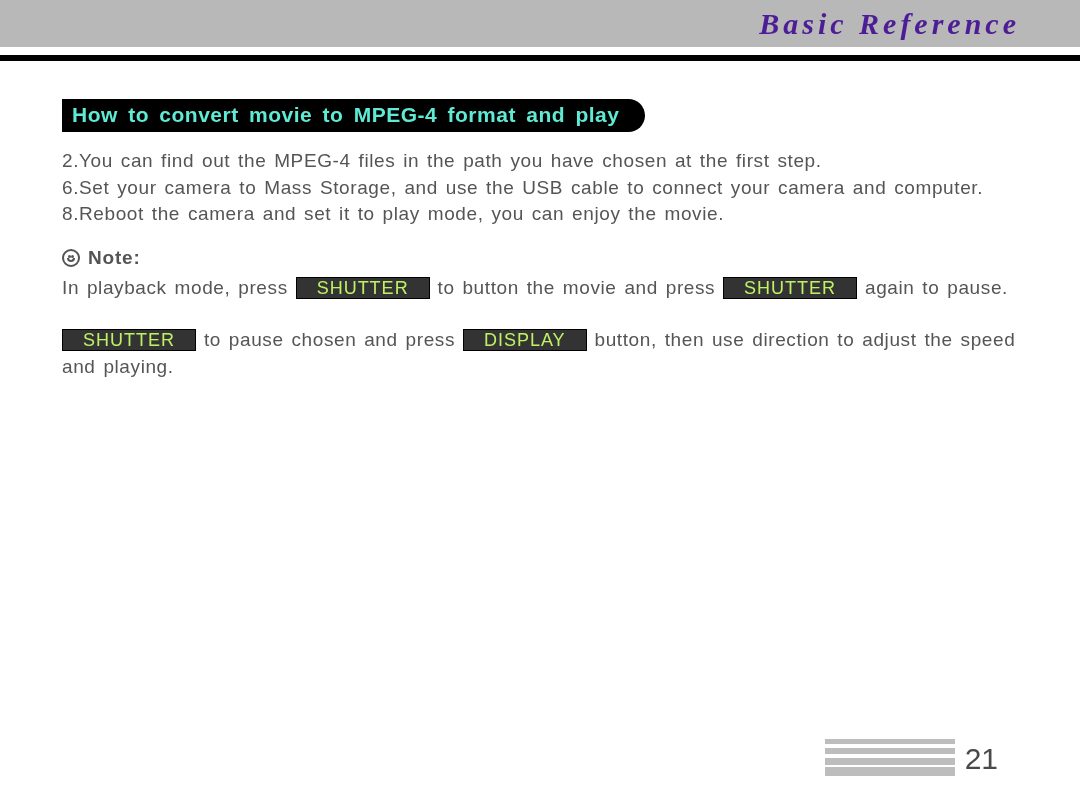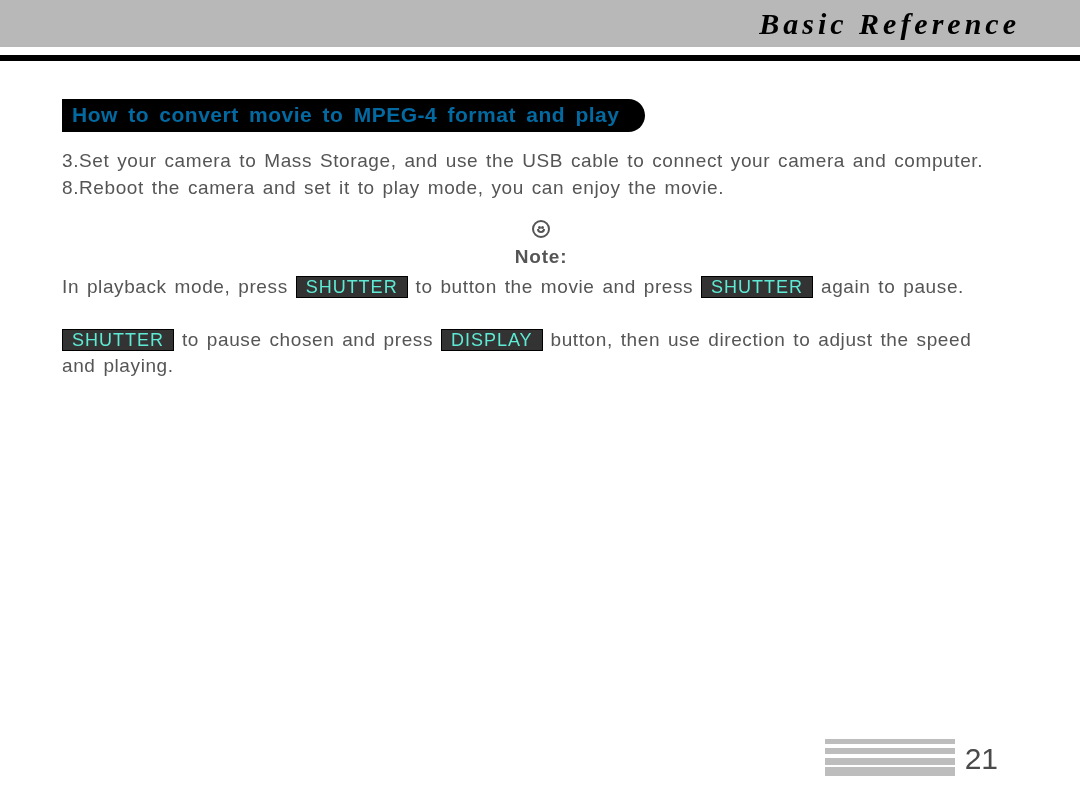--- a/index.html
+++ b/index.html
@@ -4,50 +4,50 @@
   <style>
     * { margin: 0; padding: 0; box-sizing: border-box; }
     html, body { width: 1080px; height: 798px; background: #ffffff; font-family: Arial, Helvetica, sans-serif; }
     .page { width: 1080px; height: 798px; position: relative; background: #ffffff; }
     .header-bar {
       width: 100%; height: 47px; background: #b8b8b8;
       display: flex; align-items: center; justify-content: flex-end;
       padding-right: 60px;
     }
     .header-title {
-      font-style: italic; font-weight: bold; color: #000000;
+      font-style: italic; font-weight: bold; color: #4c1d95;
       font-size: 30px; letter-spacing: 4px;
       font-family: "Times New Roman", Times, serif;
     }
     .black-rule { width: 100%; height: 6px; background: #000; margin-top: 8px; }
     .content { padding: 38px 60px 0 62px; }
     .section-heading {
       display: inline-flex; align-items: center;
-      background: #000; color: #0369a1; font-weight: bold;
+      background: #000; color: #5eead4; font-weight: bold;
       font-size: 21px; letter-spacing: 0.5px;
       padding: 4px 26px 5px 10px;
       border-top-right-radius: 18px; border-bottom-right-radius: 18px;
       word-spacing: 4px;
     }
     .steps { margin-top: 16px; color: #555; font-size: 19px; line-height: 1.35; letter-spacing: 0.6px; word-spacing: 2px; }
     .step { margin-bottom: 1px; }
-    .note-row { margin-top: 20px; display: flex; align-items: center; gap: 8px; flex-direction: column; }
+    .note-row { margin-top: 20px; display: flex; align-items: center; gap: 8px; }
     .note-icon {
       width: 18px; height: 18px; border: 2px solid #555; border-radius: 50%;
       display: inline-flex; align-items: center; justify-content: center; position: relative;
       flex-shrink: 0;
     }
     .note-icon .eye { position:absolute; width:3px; height:3px; background:#555; border-radius:50%; top:4px; }
     .note-icon .eye.l { left:4px; }
     .note-icon .eye.r { right:4px; }
     .note-icon .mouth { position:absolute; width:8px; height:4px; border:2px solid #555; border-top:none; border-radius:0 0 8px 8px; bottom:3px; left:50%; transform:translateX(-50%); }
     .note-label { font-weight: bold; color: #555; font-size: 19px; letter-spacing: 0.8px; }
     .note-text { margin-top: 6px; color: #555; font-size: 19px; line-height: 1.38; letter-spacing: 0.6px; word-spacing: 2px; }
     .kbd {
-      background: #333; color: #5eead4; padding: 0 9px; border: 1px solid #000;
+      background: #333; color: #bef264; padding: 0 20px; border: 1px solid #000;
       font-size: 18px; letter-spacing: 1px;
     }
     .footer {
       position: absolute; bottom: 22px; right: 82px;
       display: flex; align-items: flex-end; gap: 10px;
     }
     .swoosh { width: 130px; height: 42px; position: relative; overflow: hidden; }
     .swoosh .bar {
       position: absolute; left: -20px; width: 160px; background: #bdbdbd;
       transform: skewX(-35deg); border-radius: 2px;
@@ -64,21 +64,22 @@
 <div class="page">
   <div class="header-bar">
     <span class="header-title">Basic Reference</span>
   </div>
   <div class="black-rule"></div>
 
   <div class="content">
     <div class="section-heading">How to convert movie to MPEG-4 format and play</div>
 
     <div class="steps">
-      <div class="step">3.Set your camera to Mass Storage, and use the USB cable to connect your camera and computer.</div>
+      <div class="step">2.You can find out the MPEG-4 files in the path you have chosen at the first step.</div>
+      <div class="step">6.Set your camera to Mass Storage, and use the USB cable to connect your camera and computer.</div>
       <div class="step">8.Reboot the camera and set it to play mode, you can enjoy the movie.</div>
     </div>
 
     <div class="note-row">
       <span class="note-icon">
         <span class="eye l"></span>
           <span class="eye r"></span>
           <span class="mouth"></span>
       </span>
       <span class="note-label">Note:</span>

